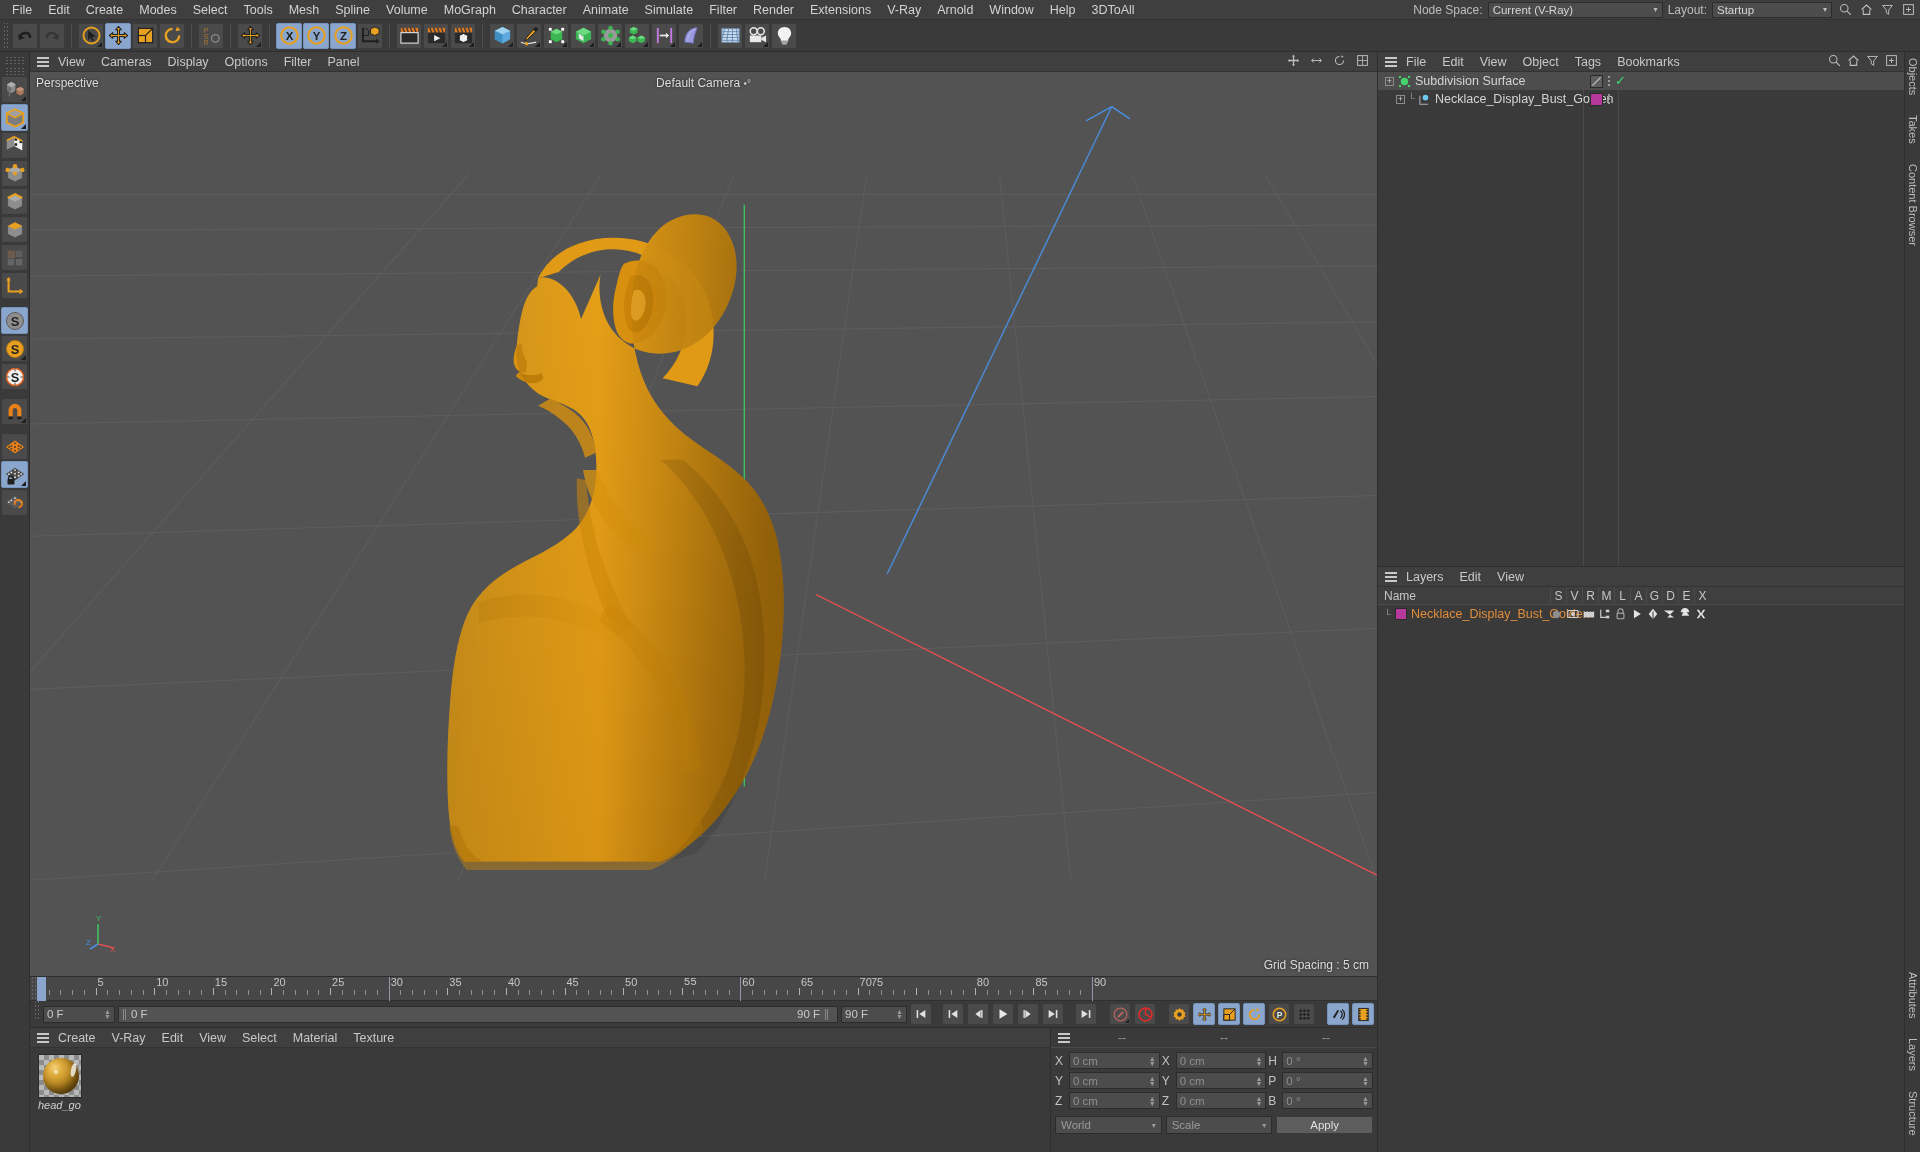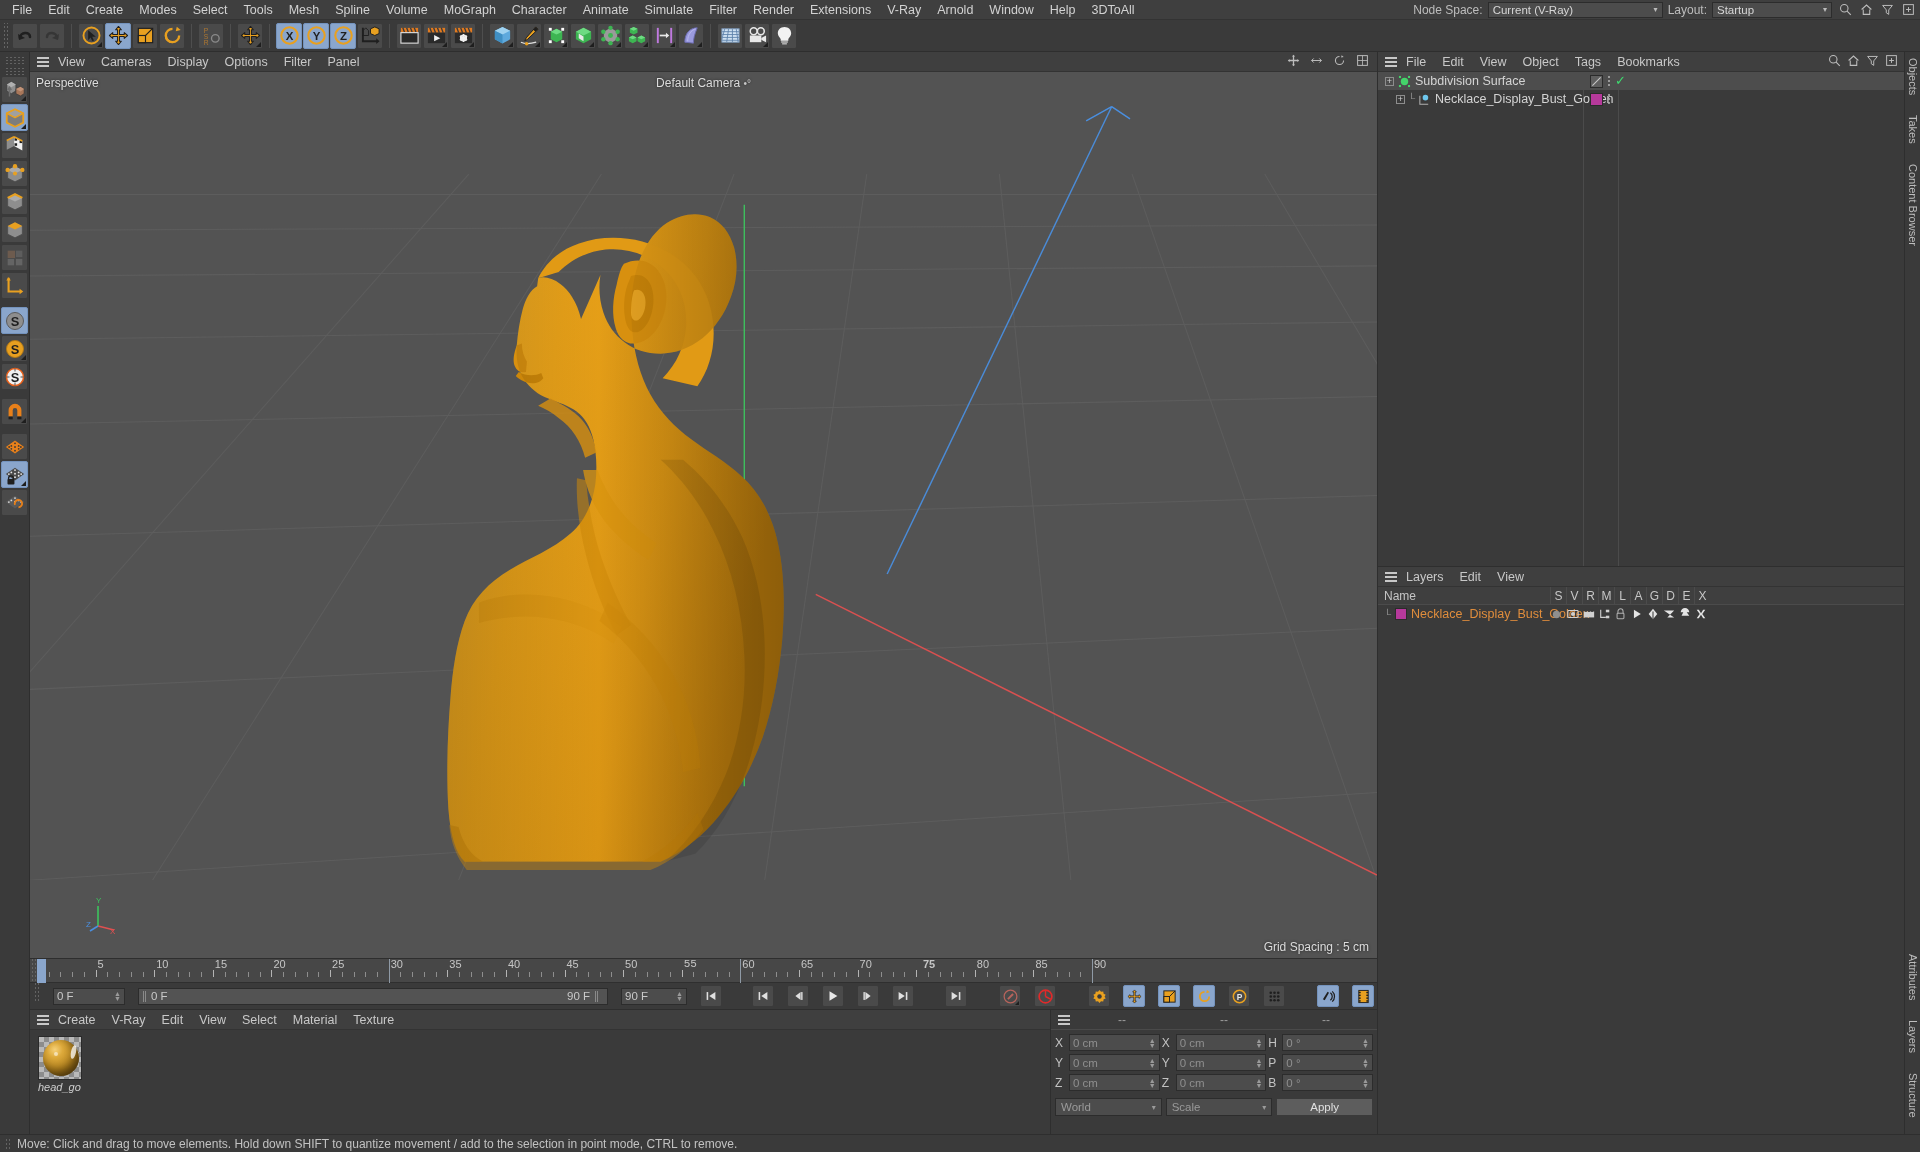--- a/index.html
+++ b/index.html
@@ -116,21 +116,21 @@
   .tl-grip { width:7px; align-self:stretch; flex:none;
     background-image:radial-gradient(#6d6d6d 1px, transparent 1px);
     background-size:3px 4px; background-position:1px 3px; opacity:.8; }
   .tl-track { position:relative; flex:1; height:24px; }
   .tl-tick { position:absolute; top:13px; width:1px; height:5px; background:#8e8e8e; }
   .tl-tick.major { top:11px; height:7px; background:#b4b4b4; }
   .tl-num { position:absolute; top:-1px; font-size:11px; color:#c6c6c6; transform:translateX(2px); }
   .tl-playhead { position:absolute; top:0; width:2px; height:24px; background:#b9c9df; }
   .tl-green { position:absolute; top:0; width:1px; height:24px; background:#8f9aa6; }
 
-  .tl-bar { height:26px; display:flex; align-items:center; gap:13px; padding:0 3px; background:#3a3a3a; }
+  .tl-bar { height:26px; display:flex; align-items:center; gap:3px; padding:0 3px; background:#3a3a3a; }
   .numfield {
     background:#4c4c4c; border:1px solid #2c2c2c; height:17px; display:flex; align-items:center;
     padding:0 3px; font-size:11.5px; color:#c9c9c9; position:relative;
   }
   .spin { margin-left:auto; display:flex; flex-direction:column; line-height:5px; font-size:7px; color:#9a9a9a; padding-left:6px; }
   .greenbar {
     flex:1; height:17px; background:#535353; border:1px solid #2c2c2c; display:flex; align-items:center;
     font-size:11.5px; color:#c9c9c9; padding-left:4px; position:relative; min-width:0;
   }
   .greenbar .gb-handle { width:3px; height:11px; border-left:1px solid #8a8a8a; border-right:1px solid #8a8a8a; margin-right:5px; }
@@ -1012,21 +1012,21 @@
               <div class="tl-num" style="left: 293.056px;">25</div>
               <div class="tl-num" style="left: 351.667px;">30</div>
               <div class="tl-num" style="left: 410.278px;">35</div>
               <div class="tl-num" style="left: 468.889px;">40</div>
               <div class="tl-num" style="left: 527.5px;">45</div>
               <div class="tl-num" style="left: 586.111px;">50</div>
               <div class="tl-num" style="left: 644.722px; font-family: Liberation Mono, monospace;">55</div>
               <div class="tl-num" style="left: 703.333px;">60</div>
               <div class="tl-num" style="left: 761.944px;">65</div>
               <div class="tl-num" style="left: 820.556px;">70</div>
-              <div class="tl-num" style="left: 884px; font-weight: bold;">75</div>
+              <div class="tl-num" style="left: 832px;">75</div>
               <div class="tl-num" style="left: 937.778px;">80</div>
               <div class="tl-num" style="left: 996.389px;">85</div>
               <div class="tl-num" style="left: 1055px;">90</div>
               <div class="tl-playhead" style="left: 0px; width: 9px; background: rgb(138, 166, 204);"></div>
               <div class="tl-green" style="left: 351.667px;"></div>
               <div class="tl-green" style="left: 703.333px;"></div>
               <div class="tl-green" style="left: 1055px;"></div>
             </div>
         </div>
 
@@ -1497,17 +1497,13 @@
         <div class="rtab">Attributes</div>
         <div class="rtab-sep"></div>
         <div class="rtab">Layers</div>
         <div class="rtab-sep"></div>
         <div class="rtab">Structure</div>
         <div style="height:10px"></div>
       </div>
     </div>
   </div>
 
-  <div class="statusbar">
-    <span class="sb-grip"></span>
-    <span>Move: Click and drag to move elements. Hold down SHIFT to quantize movement / add to the selection in point mode, CTRL to remove.</span>
-  </div>
 </div>
 
 </body></html>

